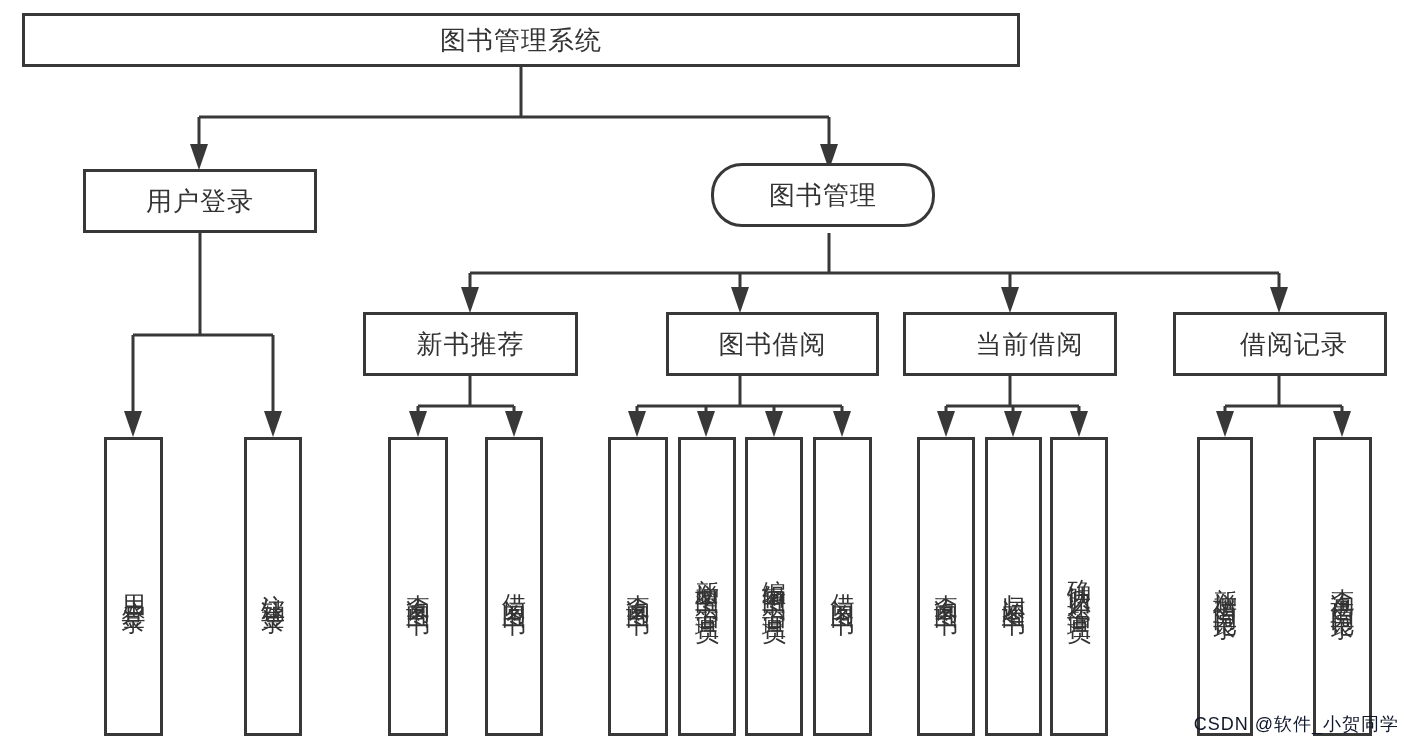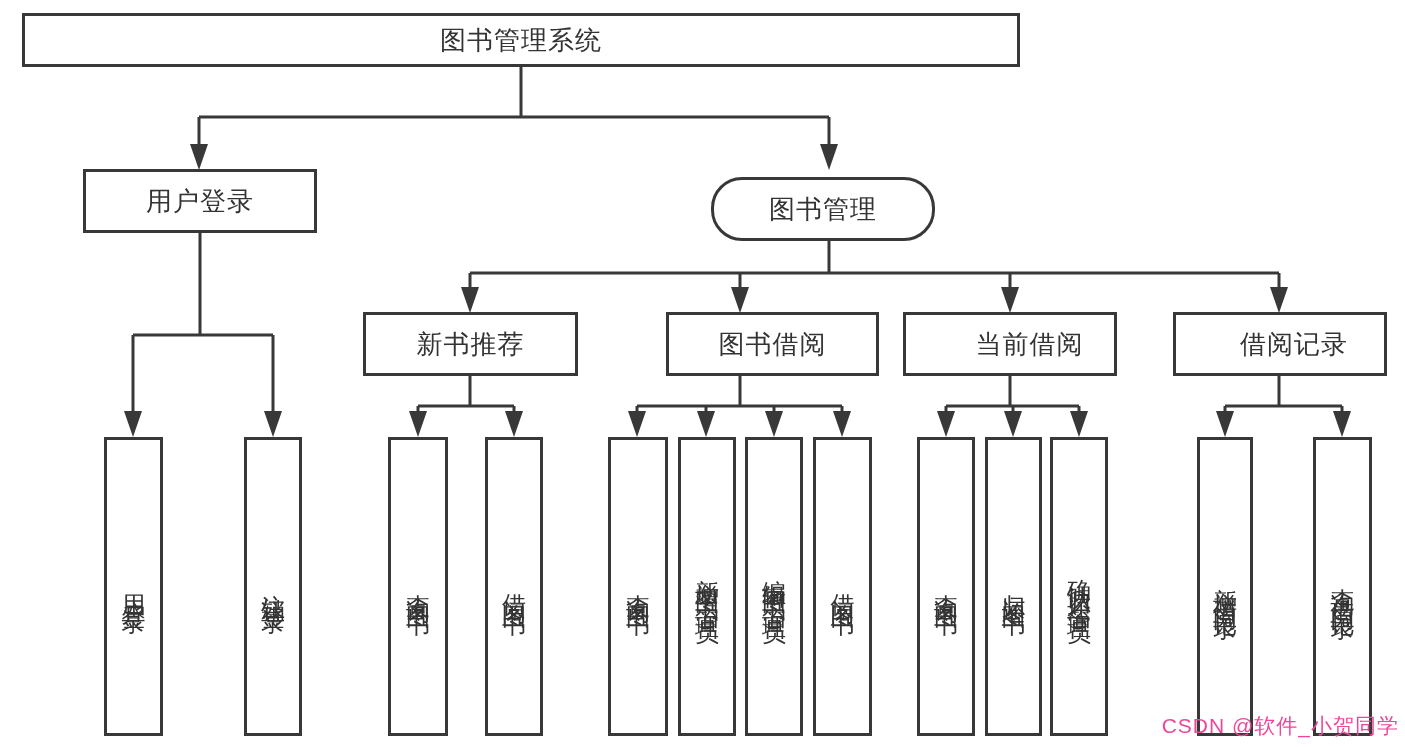--- a/index.html
+++ b/index.html
@@ -32,22 +32,22 @@
   .vbox {
     writing-mode: vertical-rl;
     text-orientation: mixed;
     font-size: 24px;
     letter-spacing: 6px;
   }
   .watermark {
     position: absolute;
     top: 712px;
     right: 6px;
-    font-size: 21px;
-    color: #ec4899;
+    font-size: 18px;
+    color: #0f172a;
     letter-spacing: 1px;
     white-space: nowrap;
     z-index: 5;
   }
 </style>
 </head>
 <body>
 
 <div class="canvas">
 
@@ -105,21 +105,21 @@
       <polygon points="1004,411 1022,411 1013,437"></polygon>
       <polygon points="1070,411 1088,411 1079,437"></polygon>
       <polygon points="1216,411 1234,411 1225,437"></polygon>
       <polygon points="1333,411 1351,411 1342,437"></polygon>
     </g>
   </svg>
 
   <div class="box hbox" style="left:22px; top:13px; width:998px; height:54px;">图书管理系统</div>
 
   <div class="box hbox" style="left:83px; top:169px; width:234px; height:64px;">用户登录</div>
-  <div class="box hbox" style="left:711px; top:177px; width:224px; height:64px;border-radius:31px;">图书管理</div>
+  <div class="box hbox" style="left:711px; top:163px; width:224px; height:64px;border-radius:31px;">图书管理</div>
 
   <div class="box hbox" style="left:363px; top:312px; width:215px; height:64px;">新书推荐</div>
   <div class="box hbox" style="left:634px; top:312px; width:213px; height:64px;margin-left:32px;">图书借阅</div>
   <div class="box hbox" style="left:903px; top:312px; width:214px; height:64px;padding-left:39px;">当前借阅</div>
   <div class="box hbox" style="left:1173px; top:312px; width:214px; height:64px;padding-left:28px;">借阅记录</div>
 
   <div class="box vbox" style="left:104px; top:437px; width:59px; height:299px;">用户登录</div>
   <div class="box vbox" style="left:244px; top:437px; width:58px; height:299px;">注销登录</div>
 
   <div class="box vbox" style="left:388px; top:437px; width:60px; height:299px;">查询图书</div>

